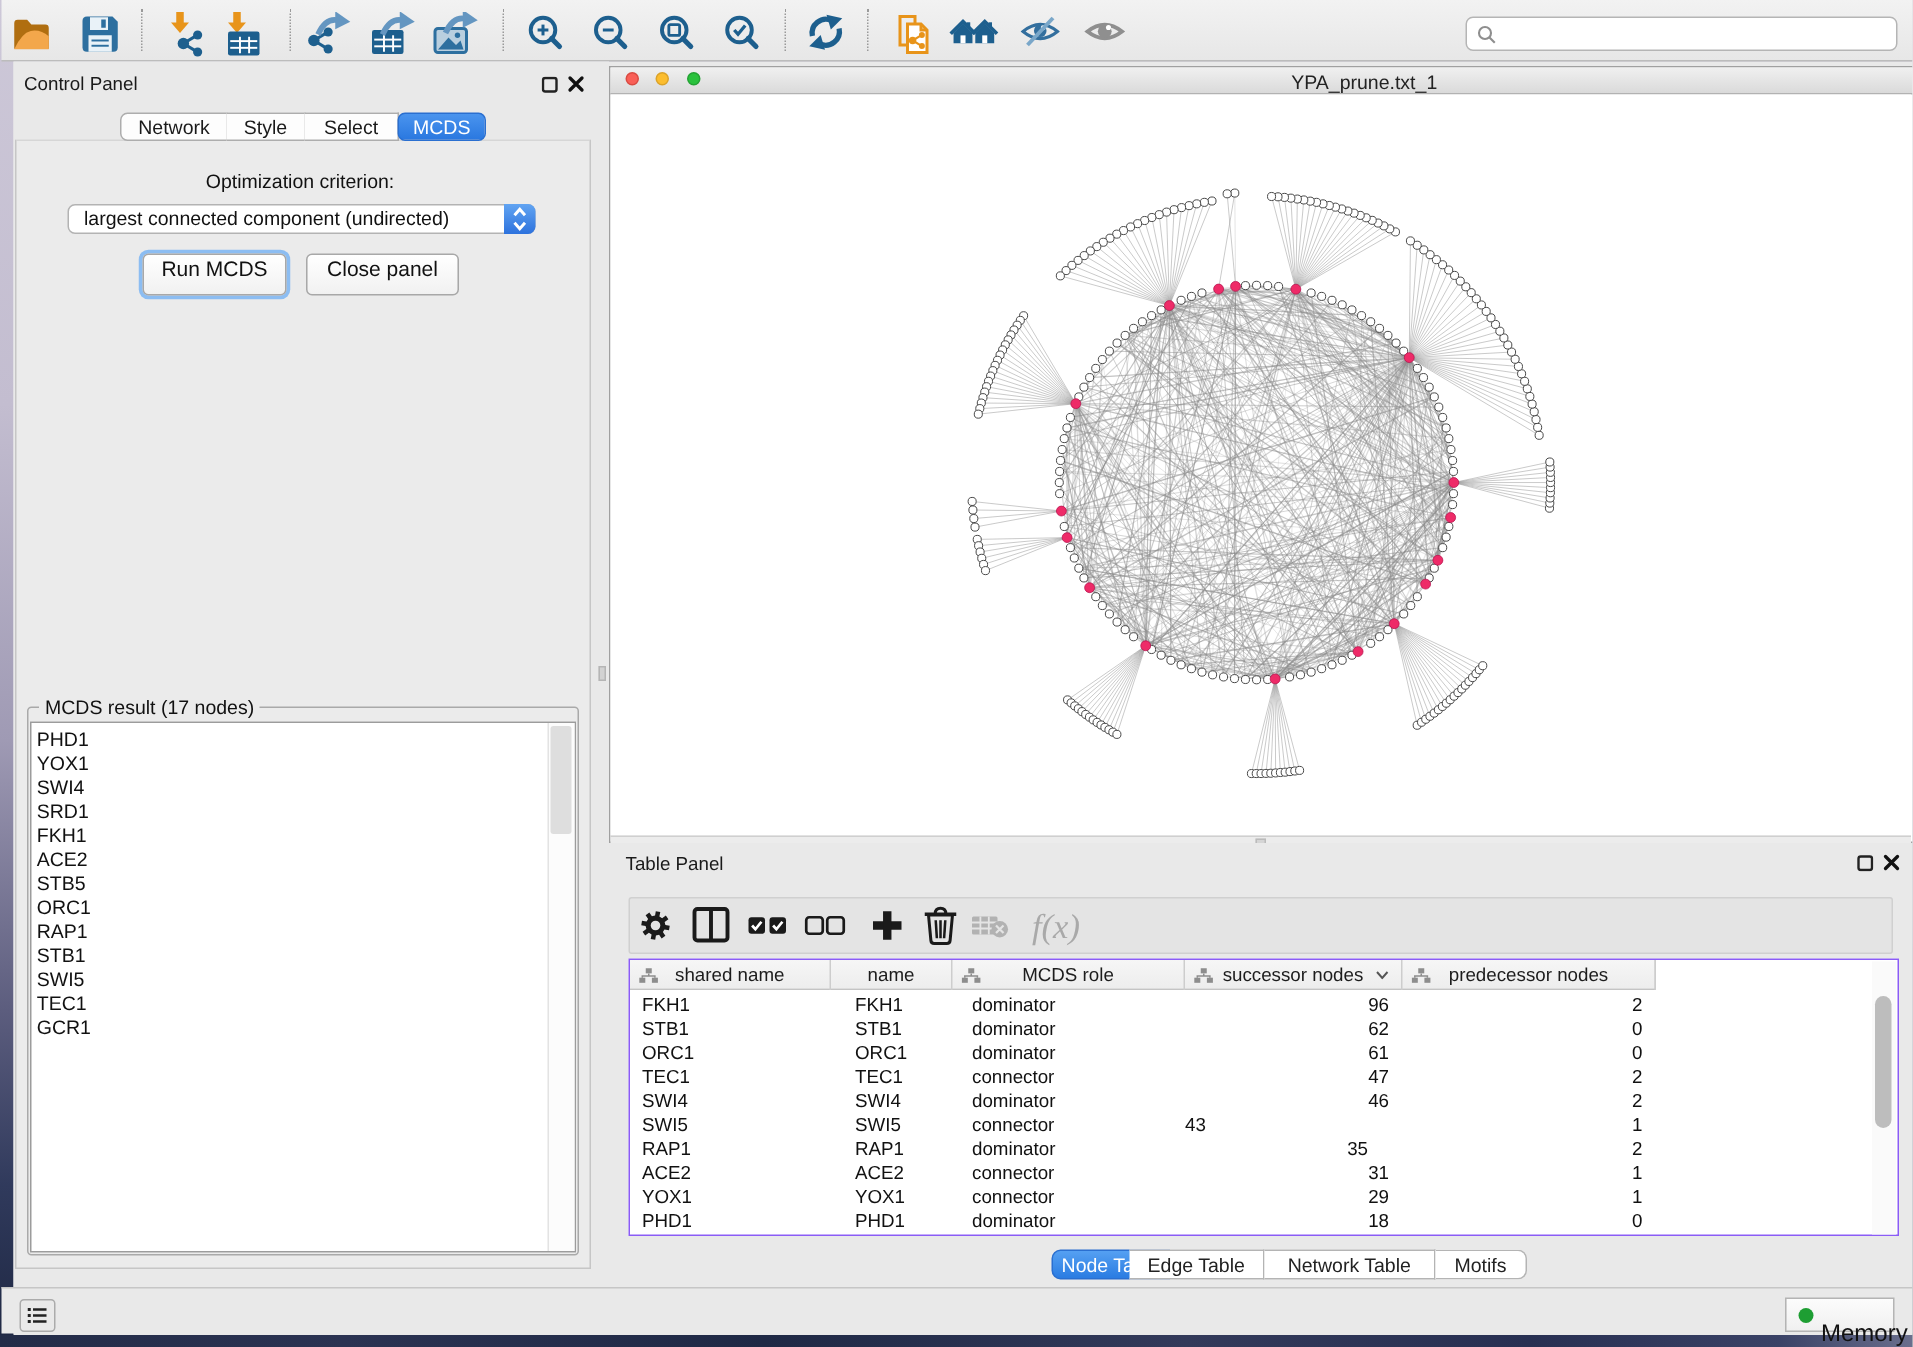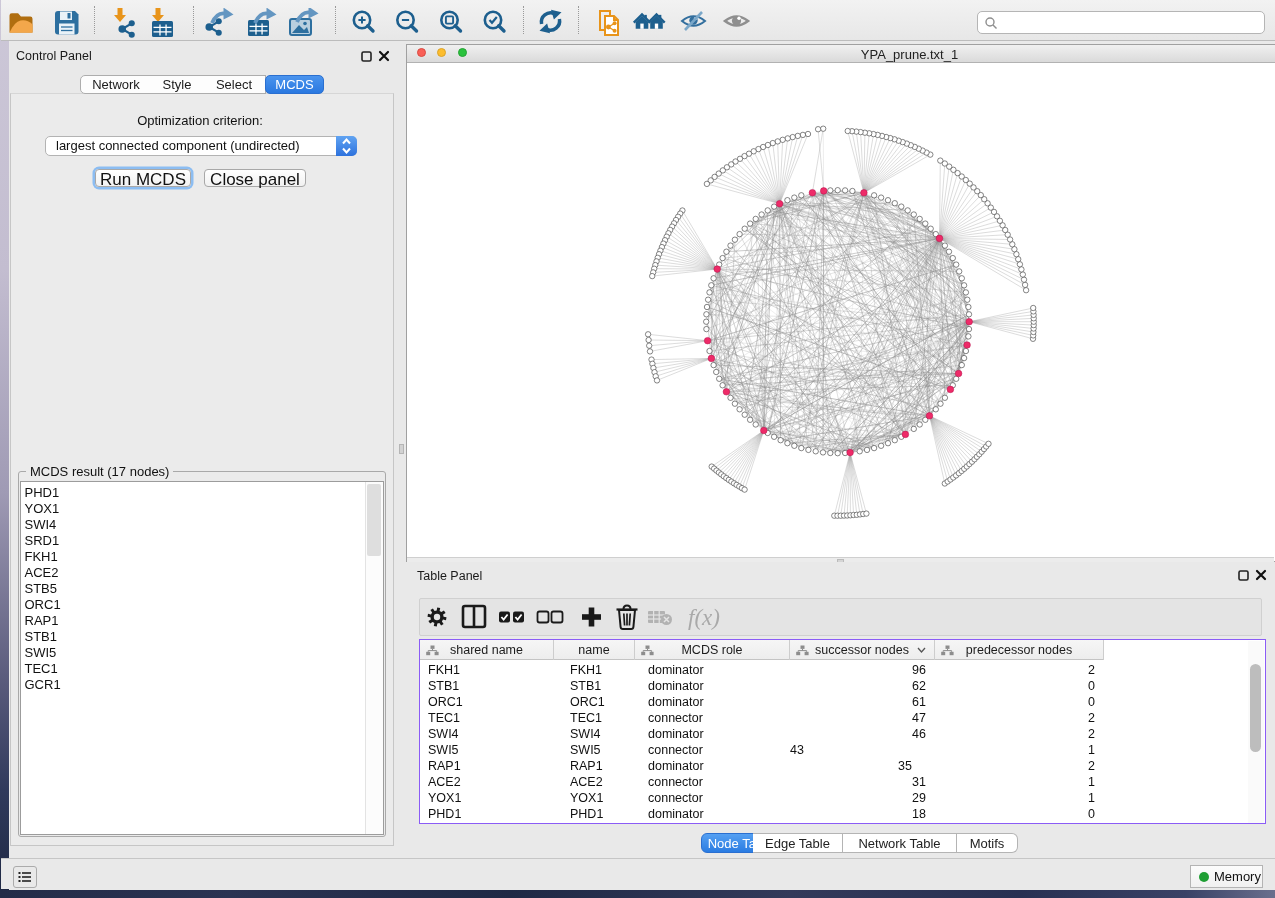--- a/index.html
+++ b/index.html
@@ -15,21 +15,21 @@
 #search{left:977px;top:11px;width:288px;height:23px;background:#fff;border:1px solid #b5b5b5;border-radius:5px}
 
 #cpanel{left:9px;top:41px;width:389px;height:848px;background:#e9e9e9}
 #cptitle{left:16px;top:49px;font-size:12.5px;color:#1a1a1a}
 .tab{position:absolute;top:0;height:19px;background:#fdfdfd;border:1px solid #adadad;color:#1a1a1a;font-size:13px;text-align:center;line-height:17px}
 .tabsel{background:linear-gradient(180deg,#4a94ee,#2a78e0);border-color:#2a6fd0;color:#fff;border-radius:5px}
 #cpcontent{left:10px;top:93px;width:384px;height:753px;background:#ebebeb;border:1px solid #c6c6c6;border-top:1px solid #d6d6d6}
 #optlabel{left:0;top:113px;width:400px;text-align:center;font-size:13px;color:#111}
 #dropdown{left:45px;top:136px;width:312px;height:20px;background:#fff;border:1px solid #b3b3b3;border-radius:5px;font-size:13px;color:#111;line-height:18px;padding-left:10px}
 #dropbtn{right:-1px;top:-1px;width:21px;height:20px;border-radius:0 5px 5px 0;background:linear-gradient(180deg,#61a4f2,#2d72dd);position:absolute}
-.btn{position:absolute;height:18px;background:linear-gradient(180deg,#ffffff,#f1f1f1);border:1px solid #a8a8a8;border-radius:4px;font-size:17px;color:#111;text-align:center;line-height:19px}
+.btn{position:absolute;height:28px;background:linear-gradient(180deg,#ffffff,#f1f1f1);border:1px solid #a8a8a8;border-radius:4px;font-size:14px;color:#111;text-align:center;line-height:19px}
 
 #grp{left:18px;top:471px;width:368px;height:366px;border:1px solid #a9a9a9;border-radius:3px}
 #grplabel{left:26px;top:464px;background:#ebebeb;padding:0 4px;font-size:13px;color:#111}
 #mlist{left:20px;top:481px;width:364px;height:354px;background:#fff;border:1px solid #9c9c9c}
 #mlist{padding-top:3px;padding-left:0}
 #mlist div{font-size:13px;color:#111;height:16px;line-height:16px;padding-left:3.5px}
 #mscroll{left:365px;top:482px;width:18px;height:352px;background:#fcfcfc;border-left:1px solid #e3e3e3}
 #mthumb{left:367px;top:484px;width:14px;height:72px;background:#dedede;border-radius:2px}
 
 #divider{left:398px;top:41px;width:8px;height:848px;background:#e9e9e9}
@@ -1326,14 +1326,14 @@
       </g>
       <g fill="#222">
         <rect x="4.5" y="5" width="2" height="2"></rect>
         <rect x="4.5" y="9" width="2" height="2"></rect>
         <rect x="4.5" y="13" width="2" height="2"></rect>
       </g>
     </svg>
   </div>
 <div class="abs" id="memhold">
     <div style="position:absolute;left:8px;top:5.5px;width:10px;height:10px;border-radius:50%;background:#1e9e33"></div>
-    <span style="position:absolute;left:23px;top:3px;font-size:13px;color:#111">Memory</span>
+    <span style="position:absolute;left:23px;top:15px;font-size:16px;color:#111">Memory</span>
   </div>
 
 </body></html>

